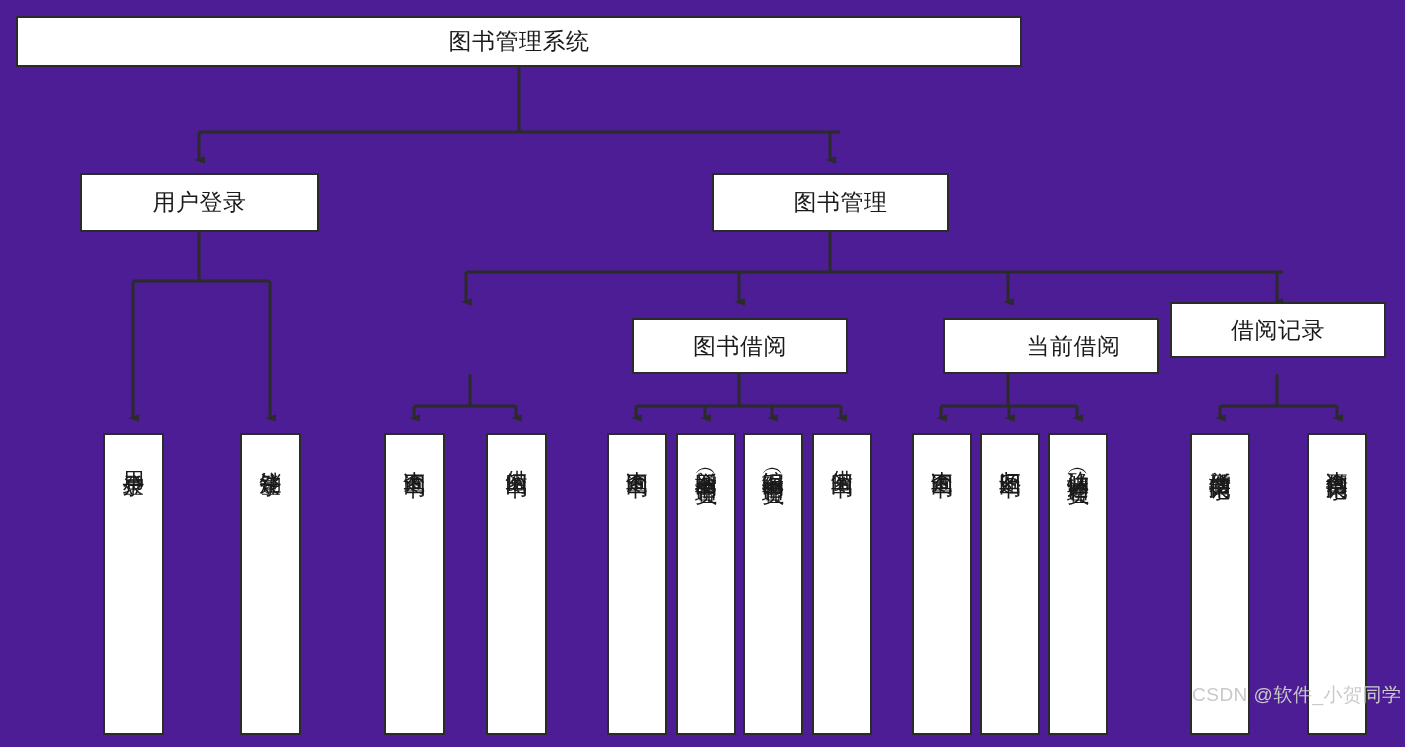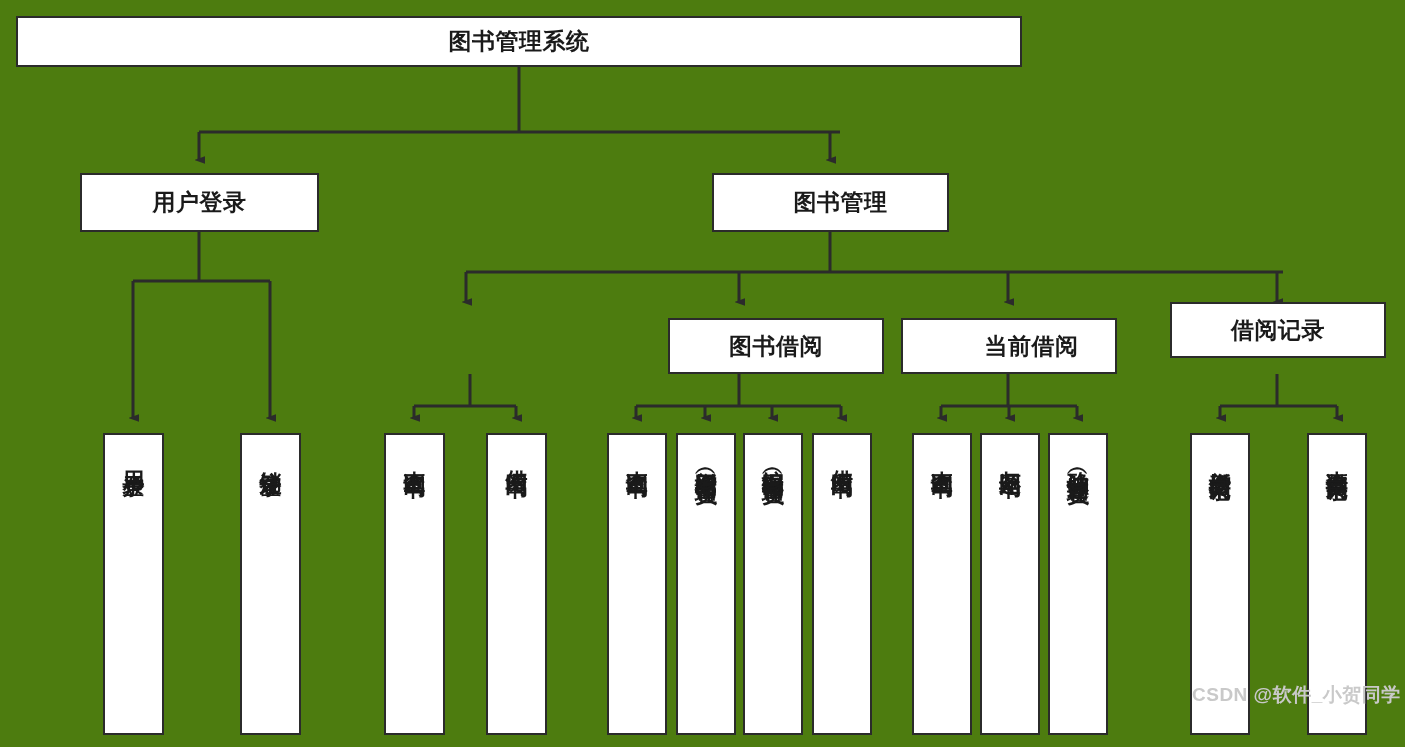--- a/index.html
+++ b/index.html
@@ -7,23 +7,22 @@
     padding: 0;
     background: #ffffff;
   }
   body {
     font-family: "Liberation Sans", "DejaVu Sans", sans-serif;
   }
   #canvas {
     position: relative;
     width: 1405px;
     height: 747px;
-    background: #4d7c0f;
+    background: #4c1d95;
     overflow: hidden;
-    font-weight: bold;
   }
   svg.wires {
     position: absolute;
     left: 0;
     top: 0;
     width: 1405px;
     height: 747px;
     pointer-events: none;
   }
   .node {
@@ -131,25 +130,25 @@
 
   <div class="node node-l1" style="left:80px; top:173px; width:239px; height:59px;">
     <span class="label">用户登录</span>
   </div>
 
   <div class="node node-l1" style="left:712px; top:173px; width:237px; height:59px;padding-left:20px;">
     <span class="label">图书管理</span>
   </div>
 
 
-  <div class="node node-l2" style="left:632px; top:318px; width:216px; height:56px;margin-left:36px;">
+  <div class="node node-l2" style="left:632px; top:318px; width:216px; height:56px;">
     <span class="label">图书借阅</span>
   </div>
 
-  <div class="node node-l2" style="left:901px; top:318px; width:216px; height:56px;padding-left:45px;">
+  <div class="node node-l2" style="left:943px; top:318px; width:216px; height:56px;padding-left:45px;">
     <span class="label">当前借阅</span>
   </div>
 
   <div class="node node-l2" style="left:1170px; top:302px; width:216px; height:56px;">
     <span class="label">借阅记录</span>
   </div>
 
   <div class="node node-leaf" style="left:103px; top:433px; width:61px; height:302px;">
     <span class="label">用户登录</span>
   </div>

